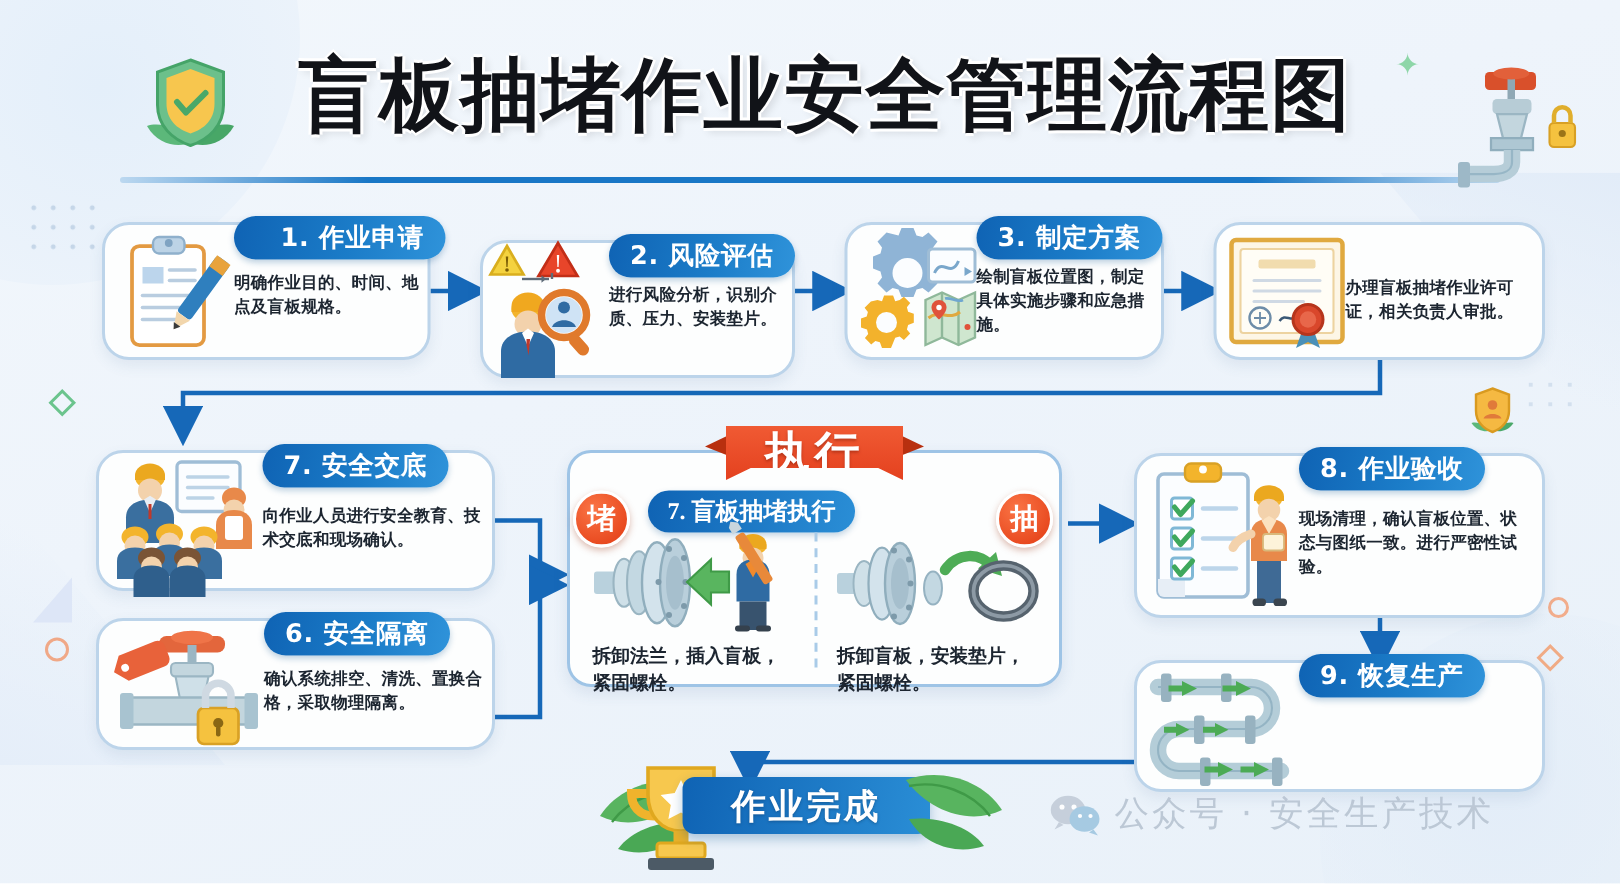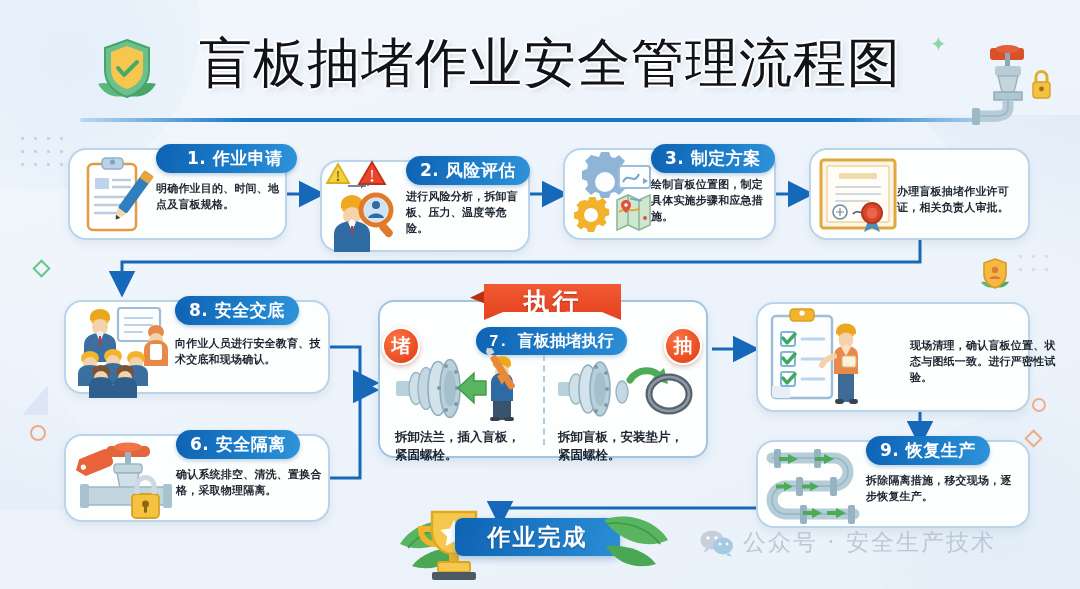--- a/index.html
+++ b/index.html
@@ -60,21 +60,21 @@
   .deco-dia-green { left: 35px; top: 262px; width: 13px; height: 13px; border-color: #6bc48d; }
   .deco-dia-orange { right: 40px; top: 432px; width: 13px; height: 13px; border-color: #f0ab85; }
   .deco-plus { color: #8ed6a8; font-size: 20px; font-weight: bold; line-height: 1; }
 
   
   .header { position: absolute; left: 0; top: 0; width: 1080px; height: 124px; }
   .title {
     position: absolute; left: 160px; top: 28px; width: 780px;
     text-align: center;
     font-family: "DejaVu Sans","Liberation Sans",sans-serif;
-    font-size: 53px; font-weight: 400; letter-spacing: 1px;
+    font-size: 53px; font-weight: 700; letter-spacing: 1px;
     color: #111318;
     text-shadow: 0 2px 0 #fff, 2px 0 0 #fff, -2px 0 0 #fff, 0 -2px 0 #fff, 3px 3px 6px rgba(0,0,0,.12);
     white-space: nowrap;
   }
   .title-rule {
     position: absolute; left: 80px; top: 118px; width: 920px; height: 4px;
     background: linear-gradient(90deg,#bcd8f0,#1977c6 18%,#1977c6 82%,#bcd8f0);
     border-radius: 2px;
   }
   .hdr-shield { position: absolute; left: 90px; top: 36px; }
@@ -111,46 +111,45 @@
 
   
   .exec-panel {
     position: absolute; left: 378px; top: 300px; width: 330px; height: 158px;
     background: #fdfefe;
     border: 2.5px solid #9ec4e6;
     border-radius: 16px;
     box-shadow: 0 4px 10px rgba(60,100,145,.12);
   }
   .exec-banner {
-    position: absolute; left: 484px; top: 284px; width: 137px; height: 36px;
+    position: absolute; left: 484px; top: 284px; width: 118px; height: 36px;
     background: linear-gradient(180deg,#f05a33 0%,#e4411f 100%);
     color: #fff;
     font-family: "DejaVu Sans","Liberation Sans",sans-serif;
-    font-size: 26px; font-weight: 900; letter-spacing: 3px;
+    font-size: 30px; font-weight: 900; letter-spacing: 3px;
     display: flex; align-items: center; justify-content: center;
     clip-path: polygon(0 0,100% 0,100% 100%,86% 78%,14% 78%,0 100%);
     text-shadow: 0 1px 2px rgba(130,30,10,.5);
     box-shadow: 0 2px 5px rgba(150,50,25,.28);
   }
   .exec-banner-wing {
     position: absolute; width: 16px; height: 14px;
     background: #b8300f;
   }
   .wing-l { left: 470px; top: 290px; clip-path: polygon(100% 0,100% 100%,0 55%); }
   .wing-r { left: 600px; top: 290px; clip-path: polygon(0 0,0 100%,100% 55%); }
   .exec-title {
     position: absolute; left: 432px; top: 327px;
     height: 28px; padding: 0 13px;
     background: linear-gradient(100deg,#0f63b4,#2a8ed6);
     border-radius: 14px;
     display: flex; align-items: center; justify-content: center;
-    color: #fff; font-family: Liberation Mono, monospace;
+    color: #fff; font-family: Liberation Serif, serif;
     font-size: 16px; font-weight: 700; white-space: nowrap;
     box-shadow: 0 2px 4px rgba(17,85,145,.25);
-    margin-left: 44px;
   }
   .side-badge {
     position: absolute; width: 38px; height: 38px; border-radius: 50%;
     background: radial-gradient(circle at 35% 30%,#fa7445,#e8491f 75%);
     color: #fff;
     font-family: "DejaVu Sans","Liberation Sans",sans-serif;
     font-size: 19px; font-weight: 900;
     display: flex; align-items: center; justify-content: center;
     border: 2.5px solid #fff;
     box-shadow: 0 2px 5px rgba(160,60,30,.35);
@@ -319,21 +318,21 @@
         <path d="M24 62l4 9 4-9-4-3z" fill="#fff"></path>
         <path d="M27 66h2.4l-1 11-1.4-7z" fill="#c0392b"></path>
         <circle cx="52" cy="50" r="15" fill="none" stroke="#e07a2c" stroke-width="5"></circle>
         <circle cx="52" cy="50" r="12" fill="#cfe3f5"></circle>
         <circle cx="52" cy="45" r="4" fill="#2f6ba3"></circle>
         <path d="M44 58c2-6 14-6 16 0z" fill="#2f6ba3"></path>
         <rect x="58" y="62" width="8" height="16" rx="4" transform="rotate(-42 62 70)" fill="#e07a2c"></rect>
       </svg>
     </div>
     <div class="pill" style="left:84px;top:-6px;">2. 风险评估</div>
-    <div class="desc" style="left:84px;top:27px;width:122px;">进行风险分析，拆卸盲板、压力、温度等危险。</div>
+    <div class="desc" style="left:84px;top:27px;width:122px;">进行风险分析，识别介质、压力、安装垫片。</div>
   </div>
 
   <div class="card" style="left:563px;top:148px;width:213px;height:92px;">
     <div class="card-ico" style="left:4px;top:2px;">
       <svg width="86" height="88" viewBox="0 0 86 88">
         <g fill="#8fb4d6">
           <path d="M26 4l4 1 2-5h8l2 5 4 1 4-3 6 6-3 4 1 4 5 2v8l-5 2-1 4 3 4-6 6-4-3-4 1-2 5h-8l-2-5-4-1-4 3-6-6 3-4-1-4-5-2v-8l5-2 1-4-3-4 6-6z"></path>
         </g>
         <circle cx="36" cy="30" r="10" fill="#fbfdff"></circle>
         <g fill="#f3b22c">
@@ -410,25 +409,25 @@
           <path d="M54 86V74c0-6 5-9 12-9s12 3 12 9v12z" fill="#3a6f9f"></path>
           <ellipse cx="31" cy="72" rx="9" ry="7" fill="#7a5436"></ellipse>
             <circle cx="31" cy="78" r="7" fill="#f3d2ac"></circle>
           <path d="M19 98V86c0-6 5-9 12-9s12 3 12 9v12z" fill="#2f5f8c"></path>
           <ellipse cx="55" cy="72" rx="9" ry="7" fill="#7a5436"></ellipse>
             <circle cx="55" cy="78" r="7" fill="#f3d2ac"></circle>
           <path d="M43 98V86c0-6 5-9 12-9s12 3 12 9v12z" fill="#2f5f8c"></path>
         </g>
       </svg>
     </div>
-    <div class="pill" style="left:109px;top:-6px;">8. 安全交底</div>
+    <div class="pill" style="left:109px;top:-6px;">7. 安全交底</div>
     <div class="desc" style="left:109px;top:34px;width:150px;">向作业人员进行安全教育、技术交底和现场确认。</div>
   </div>
 
-  <div class="card" style="left:64px;top:434px;width:266px;height:88px;">
+  <div class="card" style="left:64px;top:412px;width:266px;height:88px;">
     <div class="card-ico" style="left:6px;top:2px;">
       <svg width="105" height="84" viewBox="0 0 105 84">
         <rect x="34" y="8" width="44" height="11" rx="5" fill="#e3663c"></rect>
         <rect x="53" y="14" width="6" height="14" fill="#9bb6c3"></rect>
         <ellipse cx="56" cy="9" rx="14" ry="4.5" fill="#ef7448"></ellipse>
         <rect x="42" y="26" width="28" height="9" rx="3" fill="#c3d6de" stroke="#9bb6c3" stroke-width="1.4"></rect>
         <path d="M45 35h22l-3 15H48z" fill="#cfe0e8" stroke="#9bb6c3" stroke-width="1.4"></path>
         <rect x="12" y="49" width="84" height="18" rx="3" fill="#c3d6de" stroke="#9bb6c3" stroke-width="1.6"></rect>
         <rect x="8" y="46" width="9" height="24" rx="2" fill="#a8c3d0"></rect>
         <rect x="91" y="46" width="9" height="24" rx="2" fill="#a8c3d0"></rect>
@@ -539,21 +538,22 @@
         <circle cx="84" cy="36" r="7.5" fill="#f3d2ac"></circle>
         <path d="M72 70V52c0-7 5-10 12-10s12 3 12 10v18z" fill="#e8894a"></path>
         <path d="M79 43l5 9 5-9-5-3z" fill="#fbe2c0"></path>
         <rect x="76" y="70" width="16" height="28" fill="#3f6a95"></rect>
         <rect x="73" y="95" width="9" height="5" rx="2.4" fill="#3a454f"></rect>
         <rect x="87" y="95" width="9" height="5" rx="2.4" fill="#3a454f"></rect>
         <path d="M72 52c-6 2-10 5-12 9" stroke="#f3d2ac" stroke-width="6" fill="none" stroke-linecap="round"></path>
         <rect x="80" y="52" width="14" height="11" rx="2" fill="#fdf3da" stroke="#d9b87a" stroke-width="1.2"></rect>
       </svg>
     </div>
-    <div class="desc" style="left:108px;top:34px;width:155px;margin-left:44px;">现场清理，确认盲板位置、状态与图纸一致。进行严密性试验。</div>
+    <div class="pill" style="left:108px;top:-6px;">8. 作业验收</div>
+    <div class="desc" style="left:108px;top:34px;width:155px;">现场清理，确认盲板位置、状态与图纸一致。进行严密性试验。</div>
   </div>
 
   <div class="card" style="left:756px;top:440px;width:274px;height:88px;">
     <div class="card-ico" style="left:4px;top:2px;">
       <svg width="112" height="82" viewBox="0 0 112 82">
         <g stroke="#b4cdd8" stroke-width="11" fill="none" stroke-linecap="round">
           <path d="M10 14h62a14 14 0 0 1 0 28H24a14 14 0 0 0 0 28h68"></path>
         </g>
         <g stroke="#94b4c4" stroke-width="1.4" fill="none">
           <path d="M10 14h62a14 14 0 0 1 0 28H24a14 14 0 0 0 0 28h68"></path>
@@ -570,21 +570,20 @@
           <path d="M26 10l10 5-10 5v-3h-9v-4h9z"></path>
           <path d="M62 10l10 5-10 5v-3h-9v-4h9z"></path>
           <path d="M22 38l9 4.5-9 4.5v-2.5h-8v-4h8z"></path>
           <path d="M48 38l9 4.5-9 4.5v-2.5h-8v-4h8z"></path>
           <path d="M50 64l10 5-10 5v-3h-9v-4h9z"></path>
           <path d="M74 64l10 5-10 5v-3h-9v-4h9z"></path>
         </g>
       </svg>
     </div>
     <div class="pill" style="left:108px;top:-6px;text-align:right;">9. 恢复生产</div>
-    <div class="desc" style="left:108px;top:31px;width:155px;">拆除隔离措施，移交现场，逐步恢复生产。</div>
   </div>
 
   <div class="leaf-l">
     <svg width="76" height="64" viewBox="0 0 76 64">
       <path d="M72 16C52 8 22 14 8 36c20 10 48 2 64-20z" fill="#58b45f"></path>
       <path d="M70 20C50 16 28 24 16 40" stroke="#3f9a47" stroke-width="1.6" fill="none"></path>
       <path d="M70 40C52 38 30 44 20 58c18 6 40 0 50-18z" fill="#4aa855"></path>
     </svg>
   </div>
   <div class="trophy">

